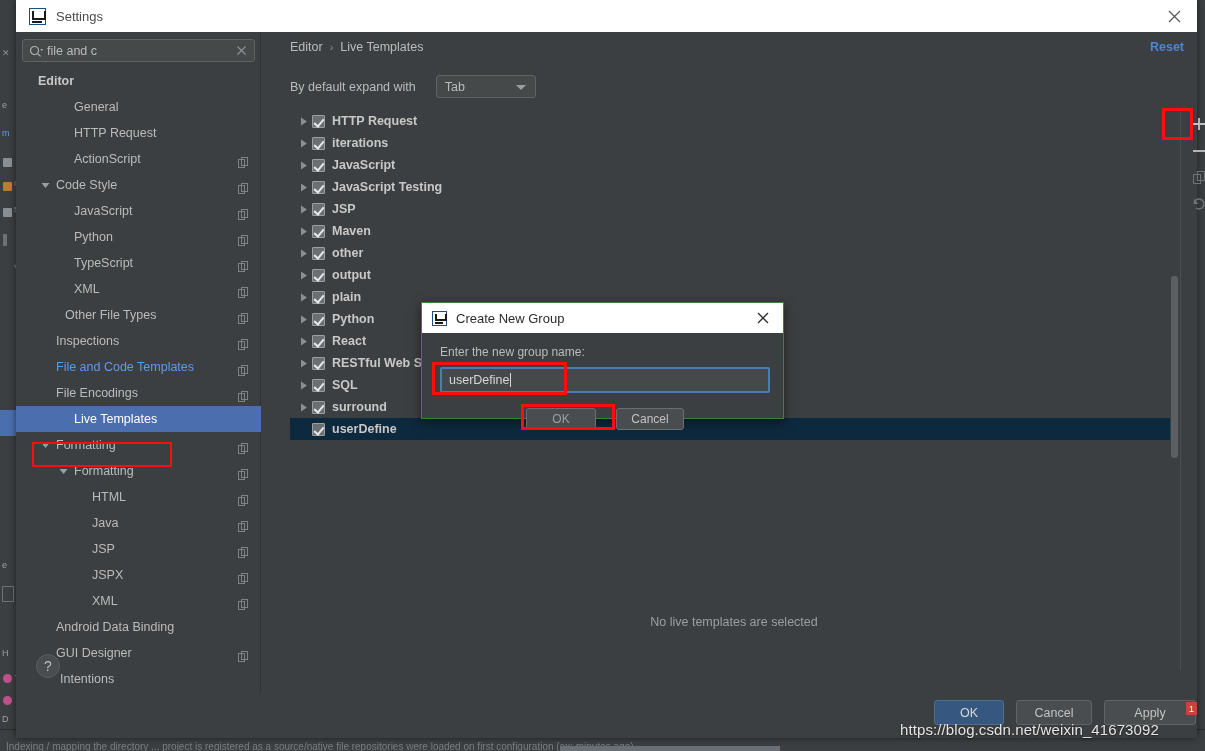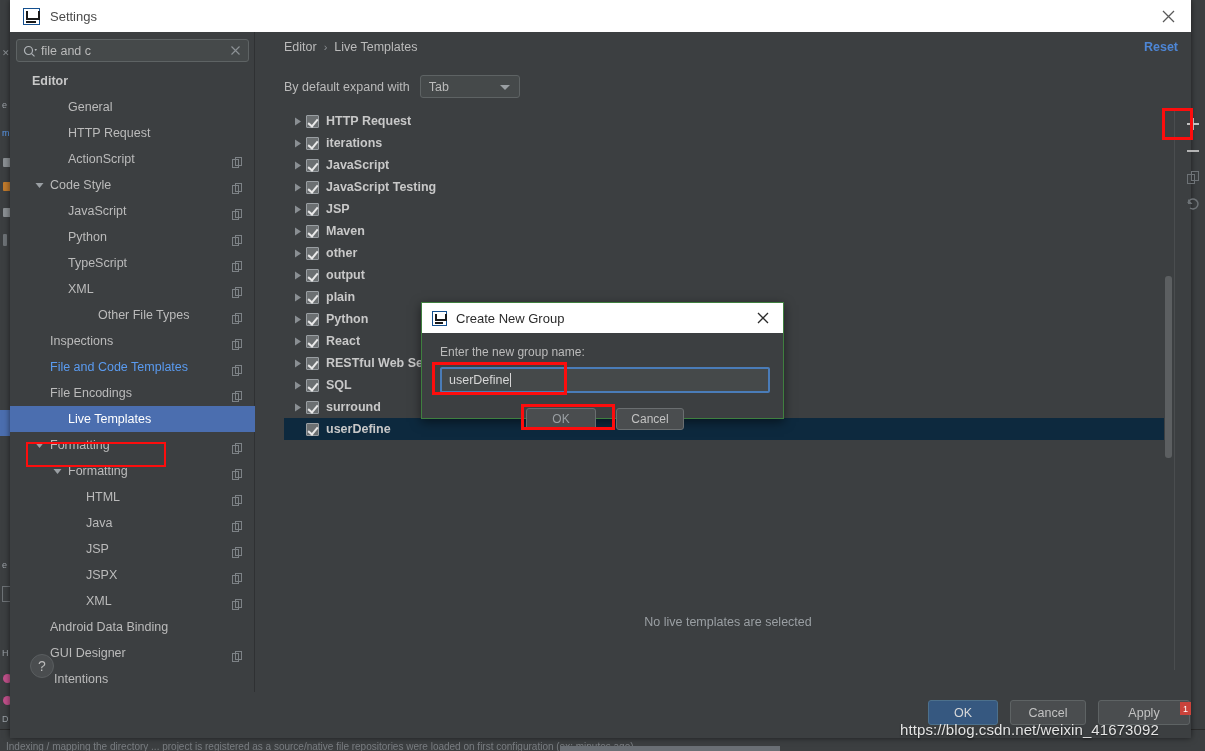--- a/index.html
+++ b/index.html
@@ -38,21 +38,21 @@
     filter: blur(0.6px);
     opacity: .75;
   }
   #bg-taskbar-hint {
     position: absolute; left: 560px; bottom: 0; width: 220px; height: 5px;
     background: #6a6f75;
   }
 
   
   #settings-window {
-    position: absolute; left: 10px; top: 0; width: 1181px; height: 738px;
+    position: absolute; left: 16px; top: 0; width: 1181px; height: 738px;
     background: #c2410c;
     box-shadow: 0 0 6px rgba(0,0,0,.55);
     text-decoration: underline;
   }
   #titlebar {
     position: absolute; left: 0; top: 0; width: 1181px; height: 32px;
     background: #ffffff;
     display: flex; align-items: center;
   }
   #title-icon {
@@ -154,21 +154,21 @@
     font-size: 12.5px; color: #bbbbbb;
     display: flex; align-items: center; gap: 7px;
   }
   #breadcrumb .crumb-sep { color: #8a8f93; font-size: 11px; }
   #reset-link {
     position: absolute; right: 13px; top: 8px;
     font-size: 12.5px; color: #4d86d6; font-weight: bold; cursor: pointer;
   }
   #expand-row {
     position: absolute; left: 28px; top: 43px;
-    display: flex; align-items: center; gap: 10px;
+    display: flex; align-items: center; gap: 20px;
   }
   #expand-label { font-size: 12.5px; color: #bbbbbb; }
   #expand-combo {
     width: 100px; height: 23px; background: #45494a;
     border: 1px solid #5e6364; border-radius: 3px;
     display: flex; align-items: center; cursor: pointer; position: relative;
   }
   #expand-combo .cv { margin-left: 8px; font-size: 12.5px; color: #bbbbbb; }
   #combo-arrow {
     position: absolute; right: 9px; top: 50%; margin-top: -2px;
@@ -444,21 +444,21 @@
               </svg></span>
           </div>
           <div class="tree-row">
             <span class="tr-label" style="margin-left: 58px;">XML</span>
             <span class="copy-badge"><svg width="11" height="11" viewBox="0 0 11 11">
                 <rect x="0.5" y="2.5" width="6" height="8" stroke="#7d8286" fill="none"></rect>
                 <rect x="3.5" y="0.5" width="6" height="8" stroke="#7d8286" fill="none"></rect>
               </svg></span>
           </div>
           <div class="tree-row">
-            <span class="tr-label" style="margin-left: 88px;">Other File Types</span>
+            <span class="tr-label" style="margin-left: 49px;">Other File Types</span>
             <span class="copy-badge"><svg width="11" height="11" viewBox="0 0 11 11">
                 <rect x="0.5" y="2.5" width="6" height="8" stroke="#7d8286" fill="none"></rect>
                 <rect x="3.5" y="0.5" width="6" height="8" stroke="#7d8286" fill="none"></rect>
               </svg></span>
           </div>
           <div class="tree-row">
             <span class="tr-label" style="margin-left: 40px;">Inspections</span>
             <span class="copy-badge"><svg width="11" height="11" viewBox="0 0 11 11">
                 <rect x="0.5" y="2.5" width="6" height="8" stroke="#7d8286" fill="none"></rect>
                 <rect x="3.5" y="0.5" width="6" height="8" stroke="#7d8286" fill="none"></rect>

